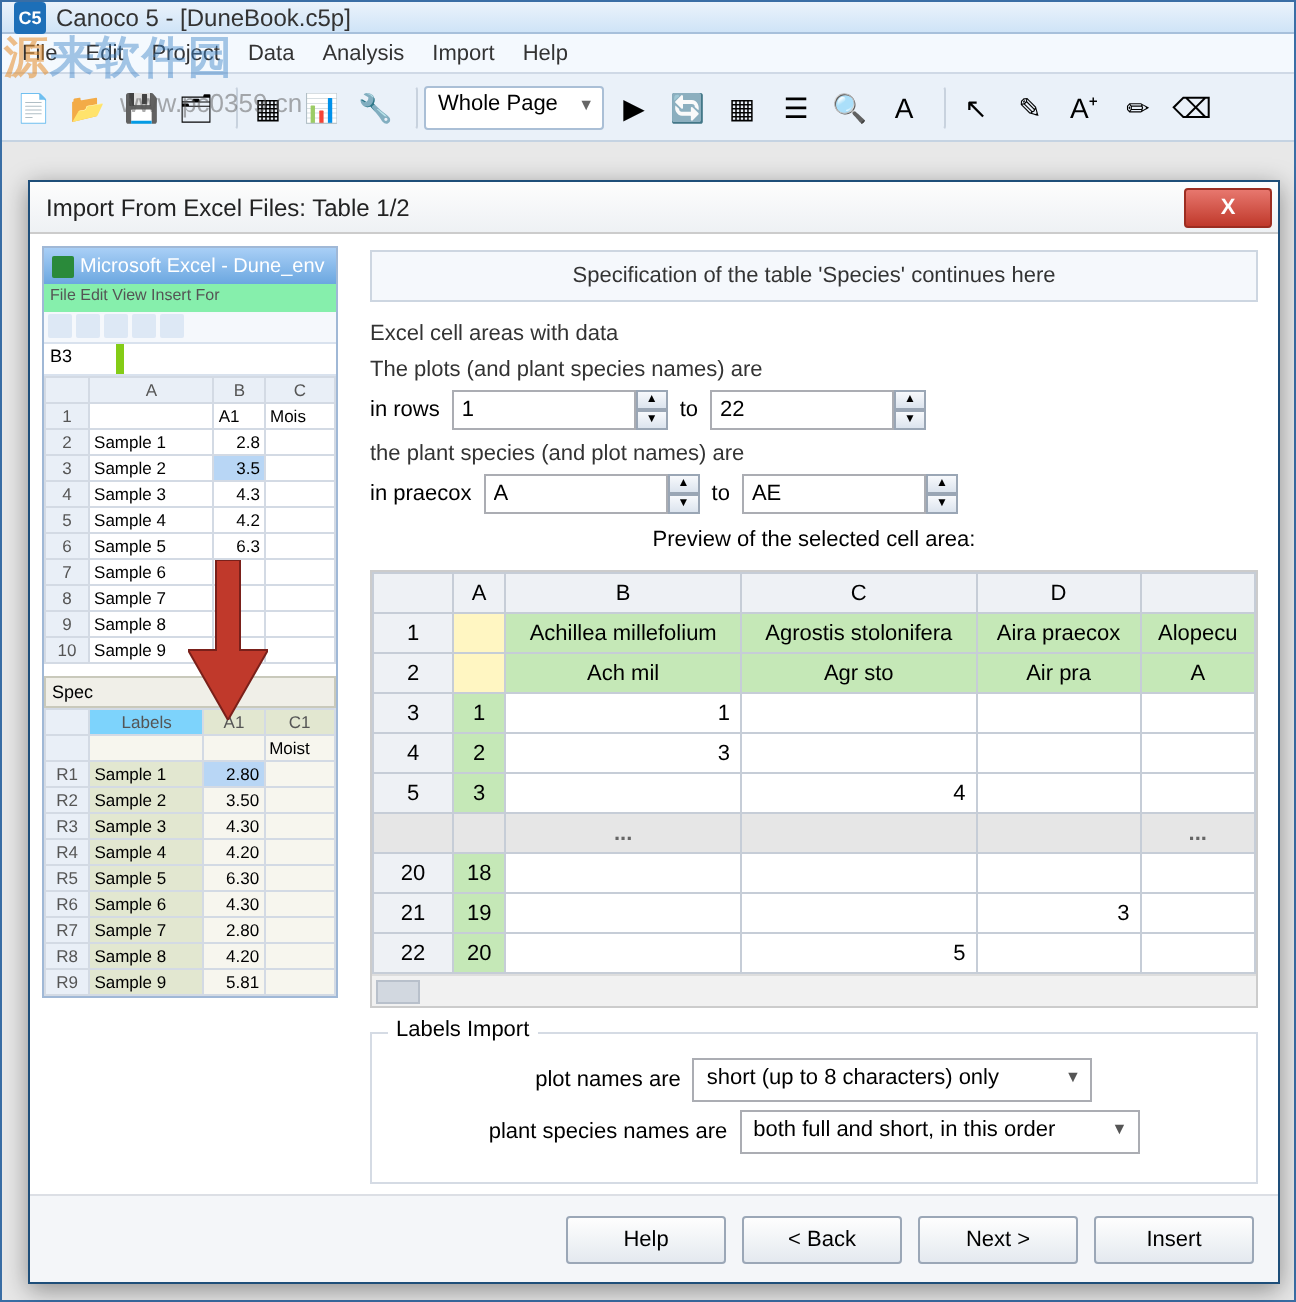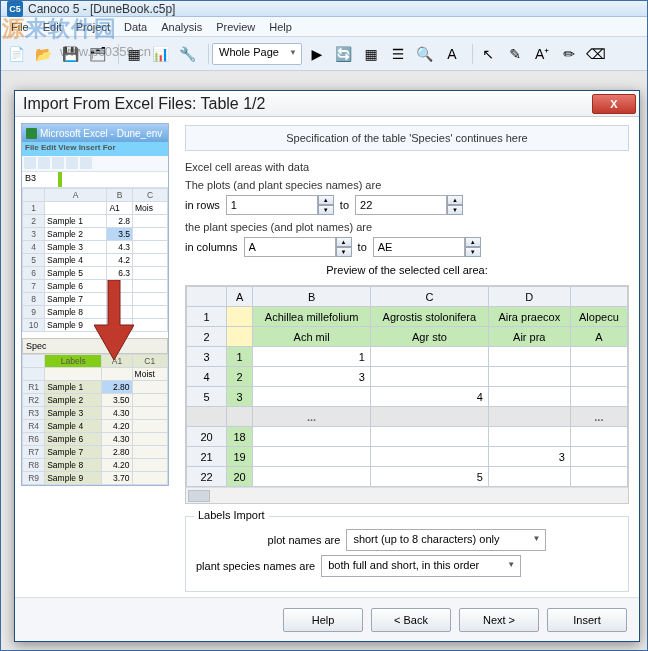--- a/index.html
+++ b/index.html
@@ -16,29 +16,29 @@
 .tbtn.sep { width: 6px; border-right: 1px solid #c8d2de; height: 22px; }
 .zoom-select { height: 22px; border: 1px solid #aabfd6; background: #fff; padding: 2px 16px 2px 6px; font-size: 11px; position: relative; border-radius: 2px; min-width: 90px; }
 .zoom-select::after { content: "▼"; position: absolute; right: 4px; top: 4px; font-size: 8px; color: #666; }
 
 .watermark { position: absolute; top: 14px; left: 2px; z-index: 5; font-size: 22px; font-weight: bold; color: rgba(60,130,200,0.45); pointer-events: none; letter-spacing: 1px; }
 .watermark .orange { color: rgba(230,140,40,0.55); }
 .watermark-sub { position: absolute; top: 44px; left: 60px; font-size: 13px; color: rgba(90,90,90,0.5); pointer-events: none; z-index: 5; }
 
 .dialog { position: absolute; left: 14px; top: 90px; width: 626px; height: 552px; background: #fff; border: 1px solid #1e4e79; box-shadow: 0 3px 12px rgba(0,0,0,0.4); z-index: 10; }
 .dlg-title { height: 26px; background: linear-gradient(#fdfdfd, #eef1f4); display: flex; align-items: center; justify-content: space-between; padding-left: 8px; border-bottom: 1px solid #ccc; }
-.dlg-title-text { font-size: 16px; color: #222; text-align: center; }
+.dlg-title-text { font-size: 12px; color: #222; text-align: center; }
 .dlg-close { width: 44px; height: 20px; margin-right: 3px; background: linear-gradient(#e7776e, #c0392b); border: 1px solid #9c2d21; border-radius: 2px; color: #fff; display: flex; align-items: center; justify-content: center; font-weight: bold; font-size: 11px; }
 
 .dlg-body { display: flex; height: calc(100% - 26px - 44px); }
 .left-pane { width: 160px; padding: 6px; border-right: 0; }
 .excel-thumb { border: 1px solid #a0b8d6; background: #fff; width: 148px; }
 .et-title { height: 18px; background: linear-gradient(#a9cff6,#6ba7e0); color: #fff; font-size: 10px; padding: 2px 4px; white-space: nowrap; overflow: hidden; display:flex; align-items:center; gap:3px;}
 .et-title::before{content:""; width:11px; height:11px; background:#2a8a3a; border-radius:1px; display:inline-block;}
-.et-menu { height: 14px; background: #7dd3fc; font-size: 8px; padding: 1px 3px; color: #555; font-weight: bold; }
+.et-menu { height: 14px; background: #86efac; font-size: 8px; padding: 1px 3px; color: #555; }
 .et-tool { height: 16px; background: #f5f8fc; border-bottom: 1px solid #d9e2ee; display:flex; gap:2px; padding:1px 2px;}
 .et-tool i{width:12px;height:12px;background:#dde8f5;border-radius:1px;}
 .et-cell-ref { height: 16px; display: flex; font-size: 9px; border-bottom: 1px solid #d9e2ee; }
 .et-cell-ref div:first-child { width: 40px; border-right: 4px solid #84cc16; padding: 1px 3px; }
 .et-cell-ref div:last-child { flex: 1; padding: 1px 3px; }
 .et-grid { font-size: 8.5px; border-collapse: collapse; width: 100%; }
 .et-grid th, .et-grid td { border: 1px solid #d3dae4; padding: 1px 2px; height: 13px; }
 .et-grid th { background: #e9eff7; font-weight: normal; color: #555; }
 .et-grid td.sel { background: #b8d6f5; }
 .et-grid td.num { text-align: right; }
@@ -83,21 +83,21 @@
   <div class="titlebar">
     <span class="titlebar-icon">C5</span>
     <span class="titlebar-text">Canoco 5 - [DuneBook.c5p]</span>
   </div>
   <div class="menubar">
     <span>File</span>
     <span>Edit</span>
     <span>Project</span>
     <span>Data</span>
     <span>Analysis</span>
-    <span>Preview</span>
+    <span>Import</span>
     <span>Help</span>
   </div>
   <div class="toolbar">
     <span class="tbtn">📄</span>
     <span class="tbtn">📂</span>
     <span class="tbtn">💾</span>
     <span class="tbtn">🗂</span>
     <span class="tbtn sep"></span>
     <span class="tbtn">▦</span>
     <span class="tbtn">📊</span>
@@ -215,21 +215,21 @@
                 <td></td>
                 <td></td>
               </tr>
         </tbody>
           </table>
         <div class="spec-hdr">Spec</div>
         <table class="et-grid" style="background:#f7f6ee;">
           <tbody>
               <tr>
                 <th></th>
-                <th style="background:#84cc16">Labels</th>
+                <th style="background:#7dd3fc">Labels</th>
                 <th style="background:#e2e7d0">A1</th>
                 <th style="background:#e2e7d0">C1</th>
               </tr>
           <tr>
                 <th></th>
                 <td></td>
                 <td></td>
                 <td>Moist</td>
               </tr>
           <tr>
@@ -250,41 +250,47 @@
                 <td class="num">4.30</td>
                 <td></td>
               </tr>
           <tr>
                 <th>R4</th>
                 <td style="background:#e2e7d0">Sample 4</td>
                 <td class="num">4.20</td>
                 <td></td>
               </tr>
           <tr>
+                <th>R5</th>
+                <td style="background:#e2e7d0">Sample 5</td>
+                <td class="num">6.30</td>
+                <td></td>
+              </tr>
+          <tr>
                 <th>R6</th>
                 <td style="background:#e2e7d0">Sample 6</td>
                 <td class="num">4.30</td>
                 <td></td>
               </tr>
           <tr>
                 <th>R7</th>
                 <td style="background:#e2e7d0">Sample 7</td>
                 <td class="num">2.80</td>
                 <td></td>
               </tr>
           <tr>
                 <th>R8</th>
                 <td style="background:#e2e7d0">Sample 8</td>
                 <td class="num">4.20</td>
                 <td></td>
               </tr>
           <tr>
                 <th>R9</th>
                 <td style="background:#e2e7d0">Sample 9</td>
-                <td class="num">3.70</td>
+                <td class="num">5.81</td>
                 <td></td>
               </tr>
         </tbody>
           </table>
       </div>
     </div>
 
     <div class="right-pane">
       <div class="spec-bar">Specification of the table 'Species' continues here</div>
       <div class="section-label">Excel cell areas with data</div>
@@ -302,21 +308,21 @@
         <span class="spin">
             <input value="22" style="">
             <span class="btns">
               <button>▲</button>
               <button>▼</button>
             </span>
           </span>
       </div>
       <div class="section-label">the plant species (and plot names) are</div>
       <div class="field-row">
-        <label>in columns</label>
+        <label>in praecox</label>
         <span class="spin">
             <input value="A" style="">
             <span class="btns">
               <button>▲</button>
               <button>▼</button>
             </span>
           </span>
         <label>to</label>
         <span class="spin">
             <input value="AE" style="">
@@ -417,21 +423,21 @@
             <div class="thumb"></div>
           </div>
       </div>
 
       <div class="labels-group">
         <span class="legend">Labels Import</span>
         <div class="field-row" style="justify-content:center;">
           <label>plot names are</label>
           <span class="combo">short (up to 8 characters) only</span>
         </div>
-        <div class="field-row" style="justify-content:flex-start;">
+        <div class="field-row" style="justify-content:center;">
           <label>plant species names are</label>
           <span class="combo">both full and short, in this order</span>
         </div>
       </div>
     </div>
   </div>
   <div class="dlg-footer">
     <button class="btn">Help</button>
     <button class="btn">&lt; Back</button>
     <button class="btn">Next &gt;</button>

